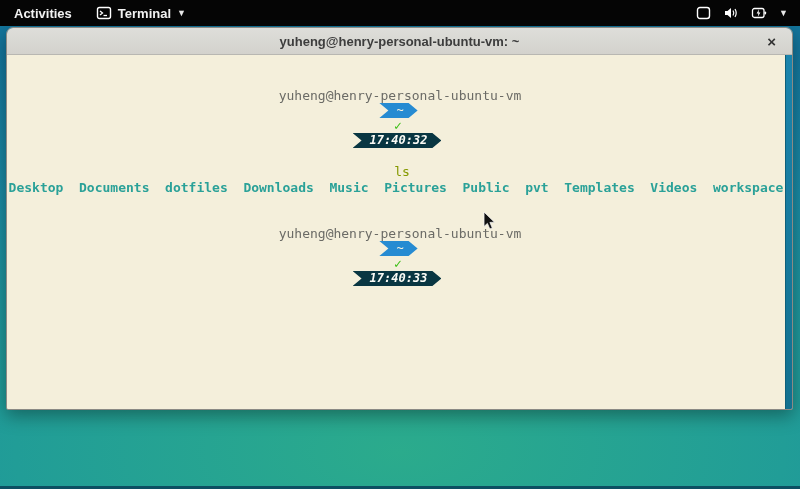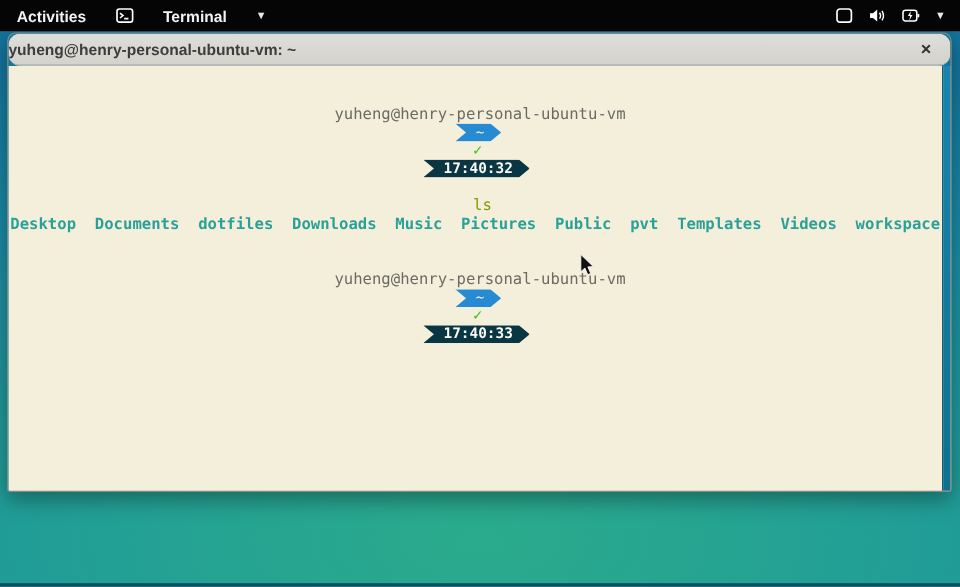--- a/index.html
+++ b/index.html
@@ -23,21 +23,21 @@
     position:absolute; top:0; left:0; width:800px; height:26px;
     background:#050505; color:#f2f2f2;
     display:flex; align-items:flex-start; justify-content:space-between;
     font-size:13px; font-weight:600; z-index:30;
   }
   .tb-left { display:flex; align-items:center; height:100%; }
   .activities {
     background:none; border:none; color:#f2f2f2; font:inherit;
     padding:0 14px; height:100%; cursor:pointer;
   }
-  .appmenu { display:flex; align-items:center; gap:24px; padding:0 10px; height:100%; cursor:pointer; }
+  .appmenu { display:flex; align-items:center; gap:6px; padding:0 10px; height:100%; cursor:pointer; }
   .app-icon { display:inline-flex; width:16px; height:16px; }
   .caret { font-size:9px; line-height:1; color:#e8e8e8; }
   .tb-center {
     position:absolute; left:50%; top:0; transform:translateX(-50%);
     height:26px; display:flex; align-items:center; gap:6px; cursor:pointer;
   }
   .notif-dot { width:5px; height:5px; border-radius:50%; background:#ffffff; display:inline-block; }
   .tb-right { display:flex; align-items:center; gap:12px; padding:0 12px; height:100%; cursor:pointer; }
   .tb-right svg { display:block; }
   .tb-caret { font-size:9px; color:#e8e8e8; }
@@ -45,23 +45,22 @@
   .window {
     position:absolute; left:6px; top:27px; width:787px; height:383px;
     border-radius:7px 7px 2px 2px;
     box-shadow:0 6px 18px rgba(0,0,0,.35);
     overflow:hidden; z-index:10;
     border:1px solid #8a8a85;
   }
   .titlebar {
     height:27px; background:linear-gradient(#dededa,#d3d2cd);
     border-bottom:1px solid #b8b7b2;
-    display:flex; align-items:center; justify-content:flex-start;
+    display:flex; align-items:center; justify-content:center;
     position:relative;
-    border-radius:10px;
   }
   .titlebar .title { font-size:13px; font-weight:700; color:#3d3d3d; }
   .close {
     position:absolute; right:12px; top:50%; transform:translateY(-50%);
     background:none; border:none; font-size:15px; line-height:1;
     color:#333; cursor:pointer; padding:2px 4px; font-weight:700;
   }
   .term {
     position:relative; width:100%; height:355px;
     background:#f4efdb;
@@ -78,20 +77,21 @@
   .tag-blue {
     background:#268bd2; color:#f7f2de;
     padding:0 14px 0 17px; margin-left:5px;
     clip-path:polygon(0 0, calc(100% - 9px) 0, 100% 50%, calc(100% - 9px) 100%, 0 100%, 9px 50%);
   }
   .check { color:#3dbf16; font-weight:700; margin:0 2px 0 6px; }
   .tag-dark {
     background:#093642; color:#fbfbf6;
     padding:0 14px 0 17px; margin-left:2px; font-weight:600;
     clip-path:polygon(0 0, calc(100% - 9px) 0, 100% 50%, calc(100% - 9px) 100%, 0 100%, 9px 50%);
+    font-style:italic;
   }
   .dollar { color:#2aa198; }
   .cmd { color:#859900;margin-left:12px; }
   .dirs { color:#2aa198; font-weight:700; }
   .cursor-block {
     display:inline-block; width:8px; height:14px;
     background:#4a4a45; vertical-align:middle; margin-left:1px;
   }
   .scrollstrip {
     position:absolute; right:0; top:0; width:7px; height:100%;

